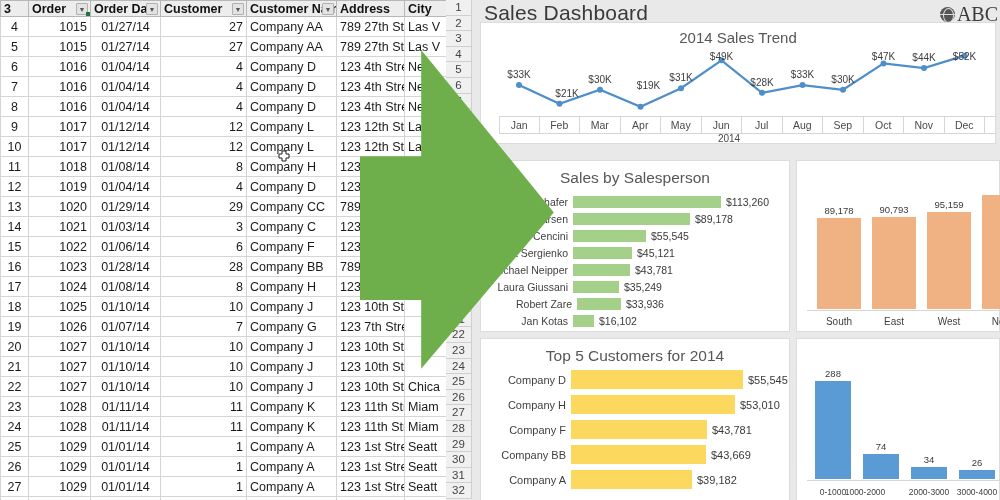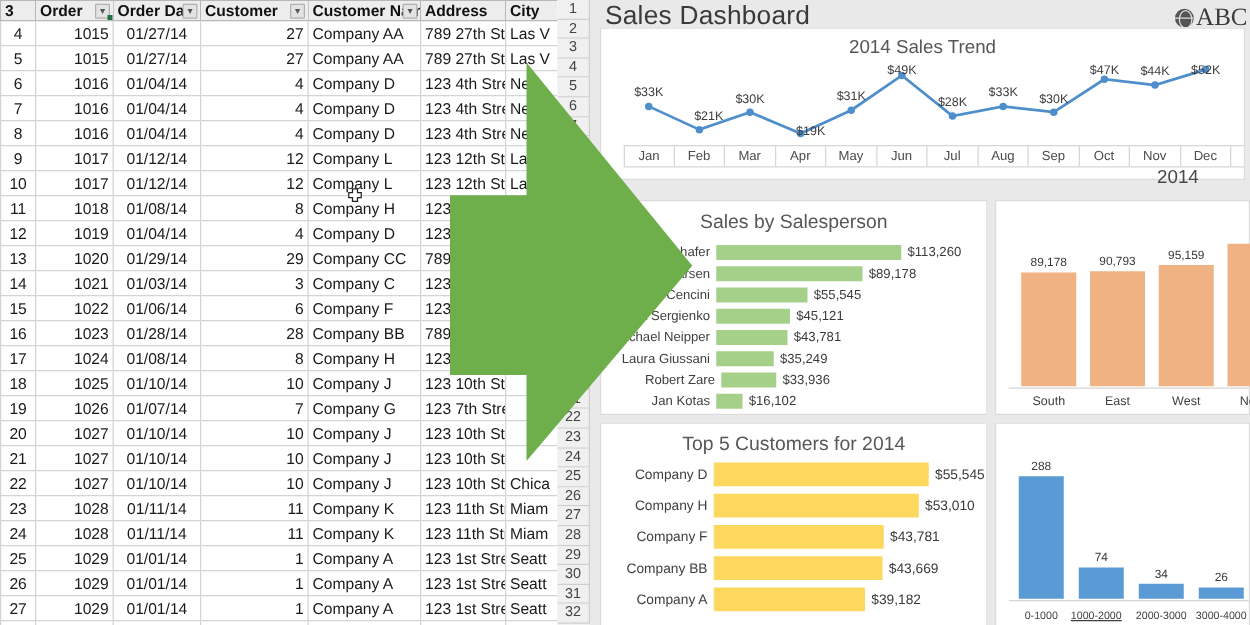--- a/index.html
+++ b/index.html
@@ -107,21 +107,21 @@
     position: absolute; left: 18px; top: 93px; right: 0px; height: 18px;
     display: flex; border-top: 1px solid #d6d6d6; border-bottom: 1px solid #d6d6d6;
   }
   #trend-axis .mtick {
     flex: 0 0 40.5px; font-size: 10.5px; color: #4a4a4a; text-align: center;
     line-height: 17px; border-right: 1px solid #d6d6d6;
   }
   #trend-axis .mtick:first-child { border-left: 1px solid #d6d6d6; }
   #trend-year {
     position: absolute; left: 18px; top: 110px; width: 460px;
-    text-align: right; font-size: 15px; color: #4a4a4a;
+    text-align: center; font-size: 10px; color: #4a4a4a;
   }
   .tlabel { position: absolute; font-size: 10px; color: #3d3d3d; transform: translateX(-50%); }
 
   
   #p-sales { left: 8px; top: 160px; width: 310px; height: 172px; }
   #p-sales .ptitle { top: 8px; font-size: 15.5px; }
   .hbar-row { position: absolute; left: 0; right: 0; height: 17px; display: flex; align-items: center; }
   .hbar-lab {
     width: 92px; text-align: right; padding-right: 5px;
     font-size: 10.5px; color: #3f3f3f; white-space: nowrap;
@@ -470,21 +470,21 @@
               <circle cx="263" cy="41.849999999999994" r="3" fill="#4E8FCB"></circle>
               <circle cx="303.5" cy="34.099999999999994" r="3" fill="#4E8FCB"></circle>
               <circle cx="344" cy="38.75" r="3" fill="#4E8FCB"></circle>
               <circle cx="384.5" cy="12.399999999999999" r="3" fill="#4E8FCB"></circle>
               <circle cx="425" cy="17.050000000000004" r="3" fill="#4E8FCB"></circle>
               <circle cx="465.5" cy="4.649999999999999" r="3" fill="#4E8FCB"></circle>
             </svg>
             <div class="tlabel" style="left: 20px; top: 18.1px;">$33K</div>
             <div class="tlabel" style="left: 68px; top: 36.7px;">$21K</div>
             <div class="tlabel" style="left: 101px; top: 22.75px;">$30K</div>
-            <div class="tlabel" style="left: 141.5px; top: 49px; padding-left: 16px;">$19K</div>
+            <div class="tlabel" style="left: 141.5px; top: 29px; padding-left: 16px;">$19K</div>
             <div class="tlabel" style="left: 182px; top: 21.2px;">$31K</div>
             <div class="tlabel" style="left: 222.5px; top: 0px;">$49K</div>
             <div class="tlabel" style="left: 263px; top: 25.85px;">$28K</div>
             <div class="tlabel" style="left: 303.5px; top: 18.1px;">$33K</div>
             <div class="tlabel" style="left: 344px; top: 22.75px;">$30K</div>
             <div class="tlabel" style="left: 384.5px; top: 0px;">$47K</div>
             <div class="tlabel" style="left: 425px; top: 1.05px;">$44K</div>
             <div class="tlabel" style="left: 465.5px; top: 0px;">$52K</div>
           </div>
         <div id="trend-axis">
@@ -607,21 +607,21 @@
             <div class="vcol" style="left: 56px; width: 36px; height: 25px; background: rgb(91, 155, 213);"></div>
             <div class="vcol-val" style="left: 74px; bottom: 27px; font-size: 9.5px;">74</div>
             <div class="vcol" style="left: 104px; width: 36px; height: 12px; background: rgb(91, 155, 213);"></div>
             <div class="vcol-val" style="left: 122px; bottom: 14px; font-size: 9.5px;">34</div>
             <div class="vcol" style="left: 152px; width: 36px; height: 9px; background: rgb(91, 155, 213);"></div>
             <div class="vcol-val" style="left: 170px; bottom: 11px; font-size: 9.5px;">26</div>
           </div>
         <div class="vaxis"></div>
         <div id="txn-cats" style="position: absolute; left: 0px; right: 0px; bottom: 0px; height: 20px;">
             <div class="vcat" style="left: 36px; font-size: 8.5px;">0-1000</div>
-            <div class="vcat" style="left: 80px; font-size: 8.5px; text-decoration: underline;">1000-2000</div>
+            <div class="vcat" style="left: 68px; font-size: 8.5px;">1000-2000</div>
             <div class="vcat" style="left: 132px; font-size: 8.5px;">2000-3000</div>
             <div class="vcat" style="left: 180px; font-size: 8.5px;">3000-4000</div>
           </div>
       </div>
 
     </div>
   </div>
 
   <svg id="arrow" viewBox="0 0 200 400">
     <polygon points="60,0 190,130 60,255 60,200 0,200 0,85 60,85" transform="translate(5,10) scale(1.02,1.25)" fill="#6EAF4B"></polygon>

